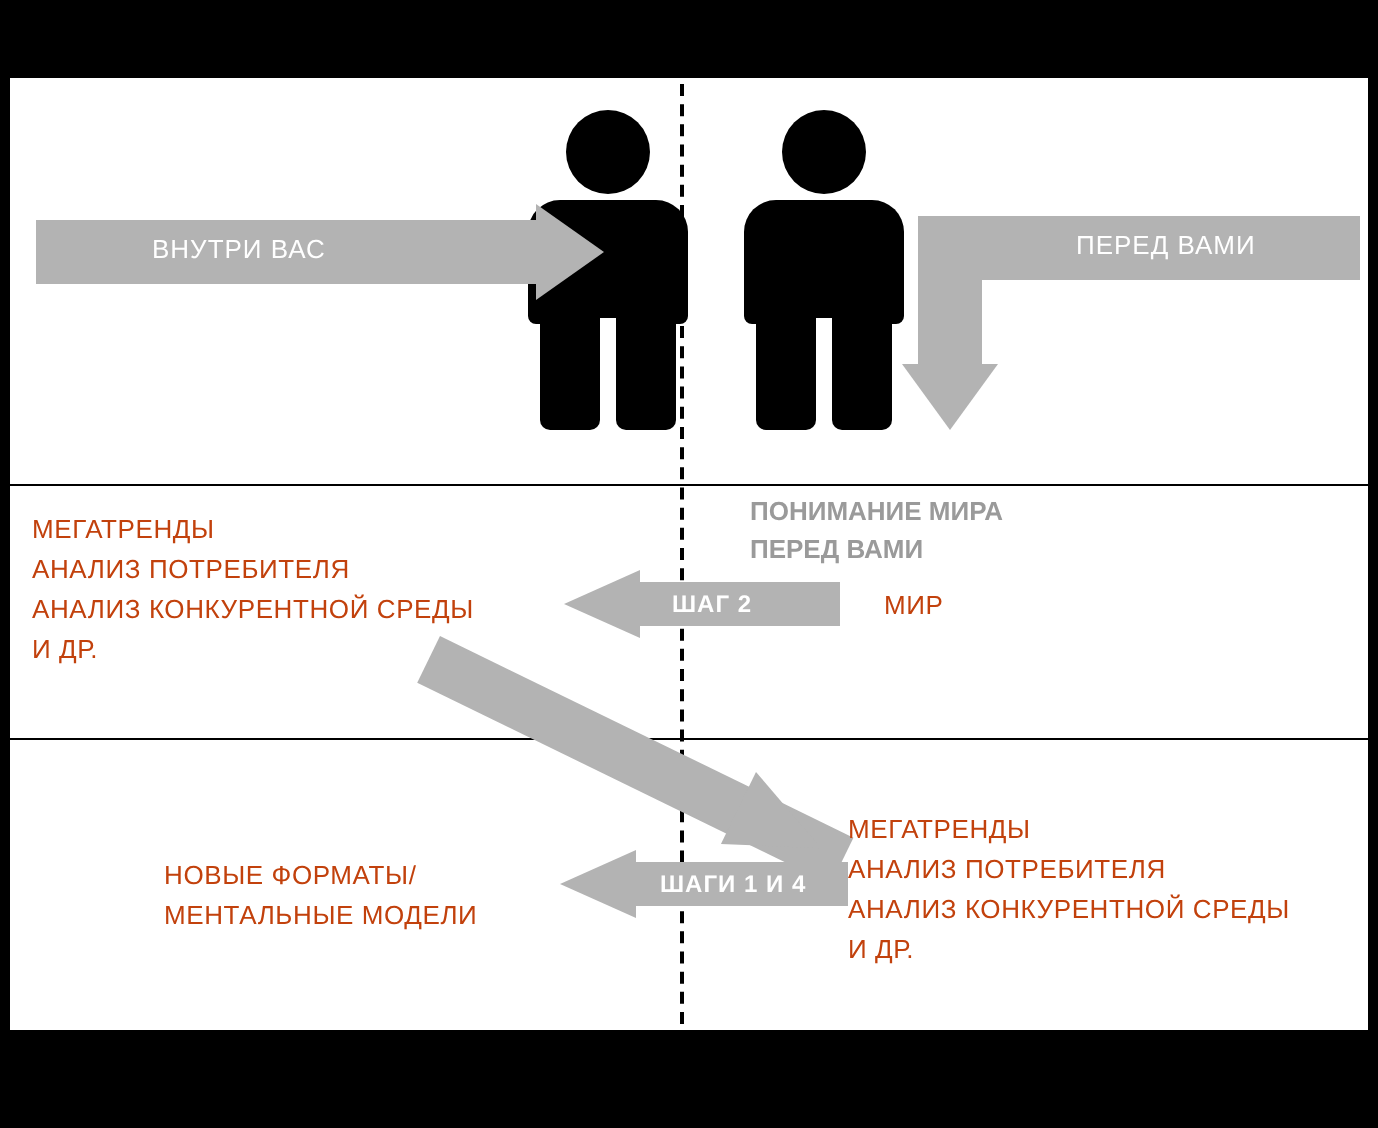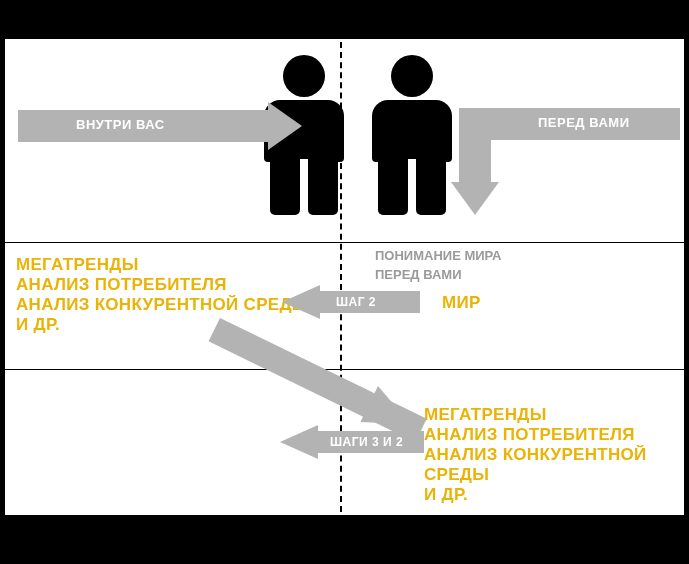--- a/index.html
+++ b/index.html
@@ -94,31 +94,31 @@
   }
   .arrow-head {
     position: absolute;
     width: 0;
     height: 0;
   }
 
   
   .txt {
     position: absolute;
-    font-size: 17px;
-    font-weight: bold;
-    color: #eab308;
+    font-size: 13px;
+    font-weight: normal;
+    color: #c2410c;
     line-height: 20px;
     letter-spacing: 0.3px;
     white-space: pre-line;
   }
   .txt-white {
     position: absolute;
     font-size: 13px;
-    font-weight: bold;
+    font-weight: normal;
     color: #ffffff;
     letter-spacing: 0.5px;
   }
   .txt-gray {
     position: absolute;
     font-size: 13px;
     font-weight: bold;
     color: #9a9a9a;
     line-height: 19px;
     white-space: pre-line;
@@ -179,23 +179,25 @@
 ПЕРЕД ВАМИ</div>
   <div class="txt" style="left:432px; top:293px;margin-left:10px;">МИР</div>
 
   <div class="arrow-body" style="left:320px; top:291px; width:100px; height:22px;"></div>
   <div class="arrow-head" style="left:282px; top:285px; border-top:17px solid transparent; border-bottom:17px solid transparent; border-right:38px solid #b3b3b3;"></div>
   <div class="label-on-arrow" style="left:336px; top:295px;">ШАГ 2</div>
 
   <div class="arrow-body" style="left:220px; top:318px; width:230px; height:26px; transform-origin: left top; transform: rotate(26deg);"></div>
   <div class="arrow-head" style="left:378px; top:386px; border-top:20px solid transparent; border-bottom:20px solid transparent; border-left:46px solid #b3b3b3; transform-origin: left top; transform: rotate(26deg);"></div>
 
+  <div class="txt" style="left:82px; top:428px; width:240px;">НОВЫЕ  ФОРМАТЫ/
+МЕНТАЛЬНЫЕ  МОДЕЛИ</div>
 
   <div class="txt" style="left:424px; top:405px; width:250px;">МЕГАТРЕНДЫ
 АНАЛИЗ ПОТРЕБИТЕЛЯ
 АНАЛИЗ КОНКУРЕНТНОЙ СРЕДЫ
 И ДР.</div>
 
   <div class="arrow-body" style="left:318px; top:431px; width:106px; height:22px;"></div>
   <div class="arrow-head" style="left:280px; top:425px; border-top:17px solid transparent; border-bottom:17px solid transparent; border-right:38px solid #b3b3b3;"></div>
-  <div class="label-on-arrow" style="left:330px; top:435px;">ШАГИ 3 И 2</div>
+  <div class="label-on-arrow" style="left:330px; top:435px;">ШАГИ 1 И 4</div>
 
 </div>
 
 </body></html>

